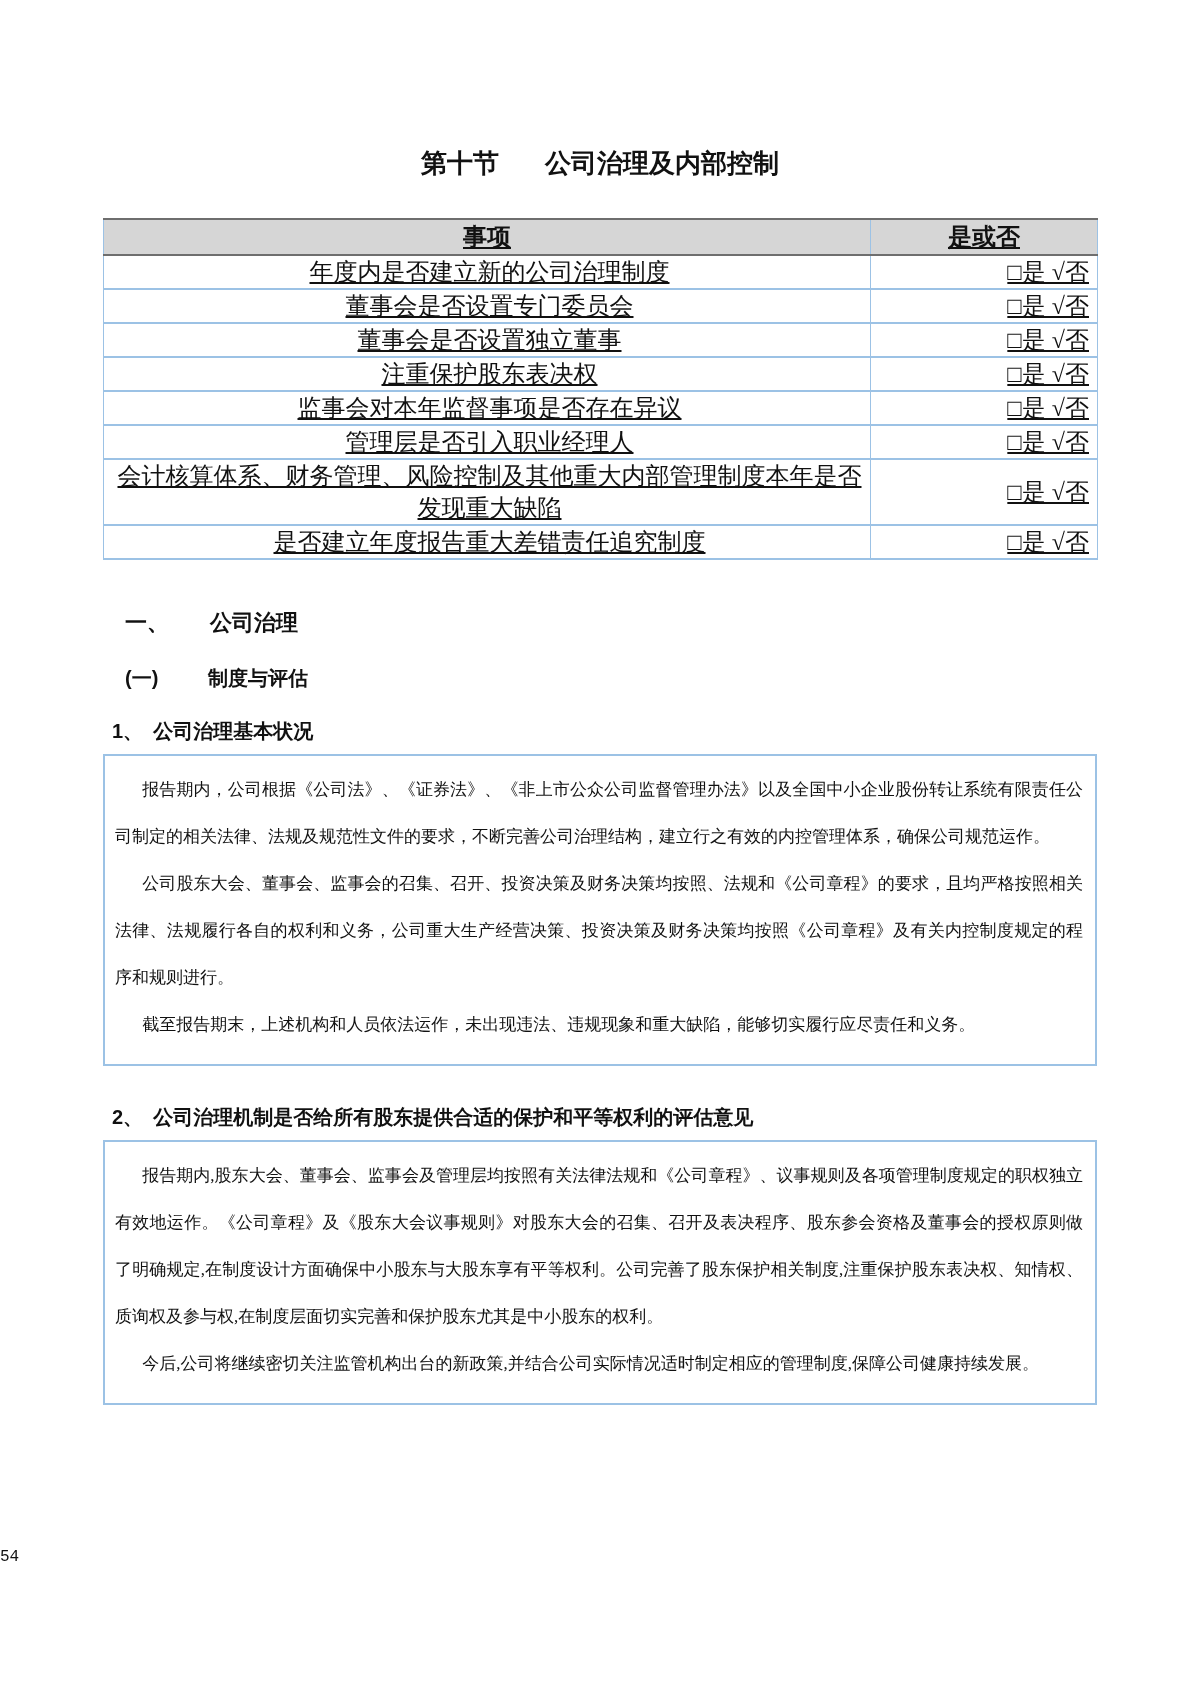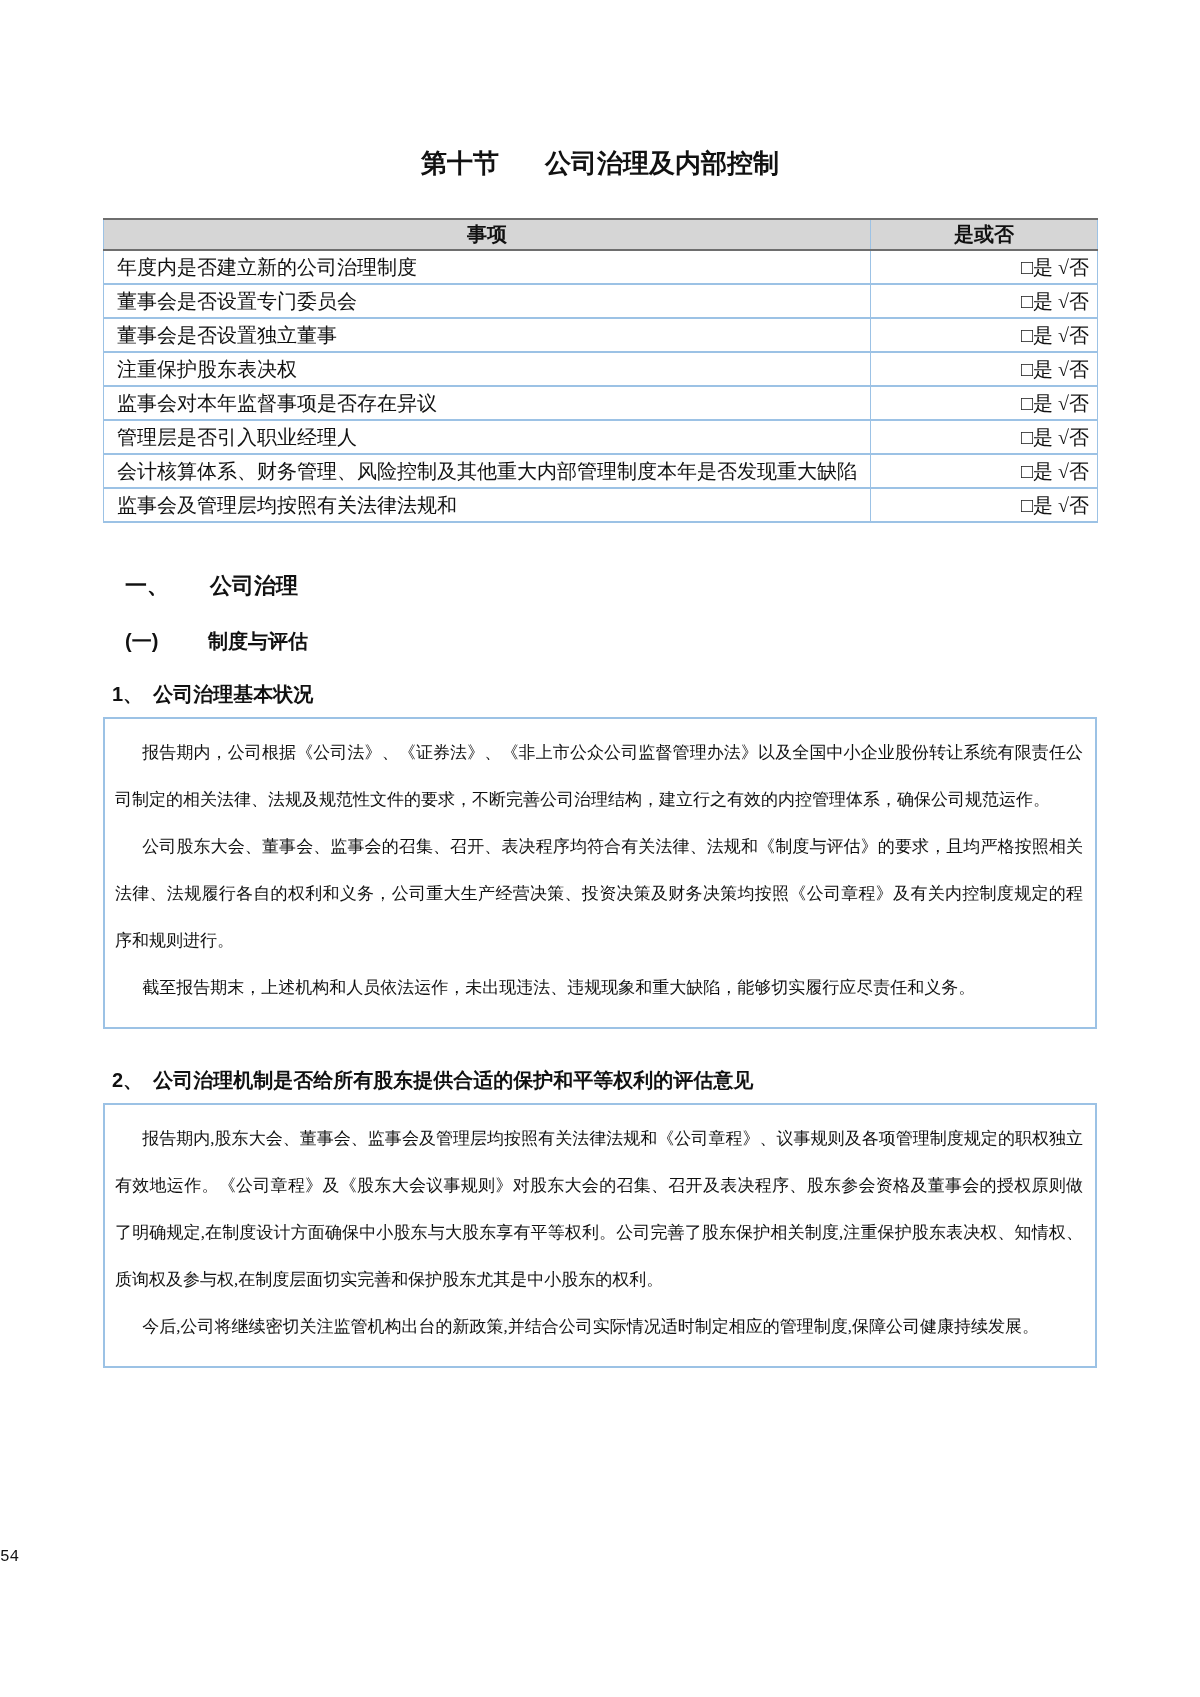--- a/index.html
+++ b/index.html
@@ -24,40 +24,41 @@
     margin-top:145px;
     display:flex;justify-content:center;gap:46px;
     font-family:"Liberation Sans","DejaVu Sans",sans-serif;
     font-weight:bold;font-size:26px;line-height:36px;
   }
 
   
   table.gov-table{
     margin-top:37px;width:100%;
     border-collapse:collapse;table-layout:fixed;
-    font-size:20px;
+    font-size:24px;
+    text-decoration:underline;
   }
   table.gov-table col.c-item{width:767px;}
   table.gov-table col.c-ans{width:227px;}
   table.gov-table th{
     height:31px;background:var(--header-bg);
     font-family:"Liberation Sans","DejaVu Sans",sans-serif;
     font-weight:bold;text-align:center;
     border-top:2px solid var(--header-border);
     border-bottom:2px solid var(--header-border);
     border-left:1px solid var(--border-blue);
     border-right:1px solid var(--border-blue);
   }
   table.gov-table td{
     height:34px;
     border:1px solid var(--border-blue);
     border-top-width:2px;border-bottom-width:2px;
     padding:0 8px;
   }
-  table.gov-table td.item{padding-left:13px;text-align:left;}
+  table.gov-table td.item{padding-left:13px;text-align:center;}
   table.gov-table td.answer{text-align:right;}
 
   
   .heading{
     display:flex;align-items:baseline;
     font-family:"Liberation Sans","DejaVu Sans",sans-serif;
     font-weight:bold;
   }
   .heading .num{flex:0 0 auto;}
   .h1{margin-top:48px;padding-left:22px;font-size:22px;}
@@ -136,21 +137,21 @@
         </tr>
         <tr>
           <td class="item">管理层是否引入职业经理人</td>
           <td class="answer">□是 √否</td>
         </tr>
         <tr>
           <td class="item">会计核算体系、财务管理、风险控制及其他重大内部管理制度本年是否发现重大缺陷</td>
           <td class="answer">□是 √否</td>
         </tr>
         <tr>
-          <td class="item">监事会及管理层均按照有关法律法规和</td>
+          <td class="item">是否建立年度报告重大差错责任追究制度</td>
           <td class="answer">□是 √否</td>
         </tr>
       </tbody>
     </table>
 
     <div class="heading h1">
       <span class="num">一、</span>
       <span class="label">公司治理</span>
     </div>
 
@@ -159,21 +160,21 @@
       <span class="label">制度与评估</span>
     </div>
 
     <div class="heading h3">
       <span class="num">1、</span>
       <span class="label">公司治理基本状况</span>
     </div>
 
     <div class="text-box">
       <p>报告期内，公司根据《公司法》、《证券法》、《非上市公众公司监督管理办法》以及全国中小企业股份转让系统有限责任公司制定的相关法律、法规及规范性文件的要求，不断完善公司治理结构，建立行之有效的内控管理体系，确保公司规范运作。</p>
-      <p>公司股东大会、董事会、监事会的召集、召开、表决程序均符合有关法律、法规和《制度与评估》的要求，且均严格按照相关法律、法规履行各自的权利和义务，公司重大生产经营决策、投资决策及财务决策均按照《公司章程》及有关内控制度规定的程序和规则进行。</p>
+      <p>公司股东大会、董事会、监事会的召集、召开、投资决策及财务决策均按照、法规和《公司章程》的要求，且均严格按照相关法律、法规履行各自的权利和义务，公司重大生产经营决策、投资决策及财务决策均按照《公司章程》及有关内控制度规定的程序和规则进行。</p>
       <p>截至报告期末，上述机构和人员依法运作，未出现违法、违规现象和重大缺陷，能够切实履行应尽责任和义务。</p>
     </div>
 
     <div class="heading h4">
       <span class="num">2、</span>
       <span class="label">公司治理机制是否给所有股东提供合适的保护和平等权利的评估意见</span>
     </div>
 
     <div class="text-box">
       <p>报告期内,股东大会、董事会、监事会及管理层均按照有关法律法规和《公司章程》、议事规则及各项管理制度规定的职权独立有效地运作。《公司章程》及《股东大会议事规则》对股东大会的召集、召开及表决程序、股东参会资格及董事会的授权原则做了明确规定,在制度设计方面确保中小股东与大股东享有平等权利。公司完善了股东保护相关制度,注重保护股东表决权、知情权、质询权及参与权,在制度层面切实完善和保护股东尤其是中小股东的权利。</p>

